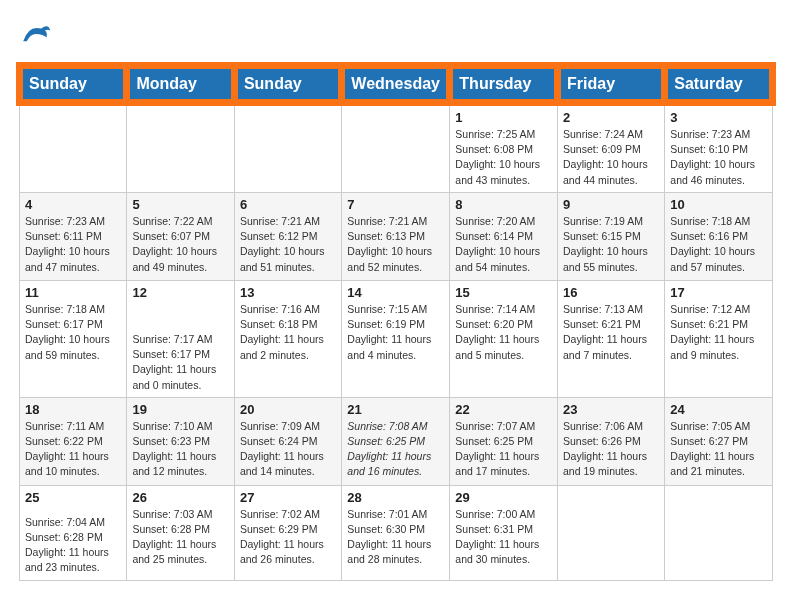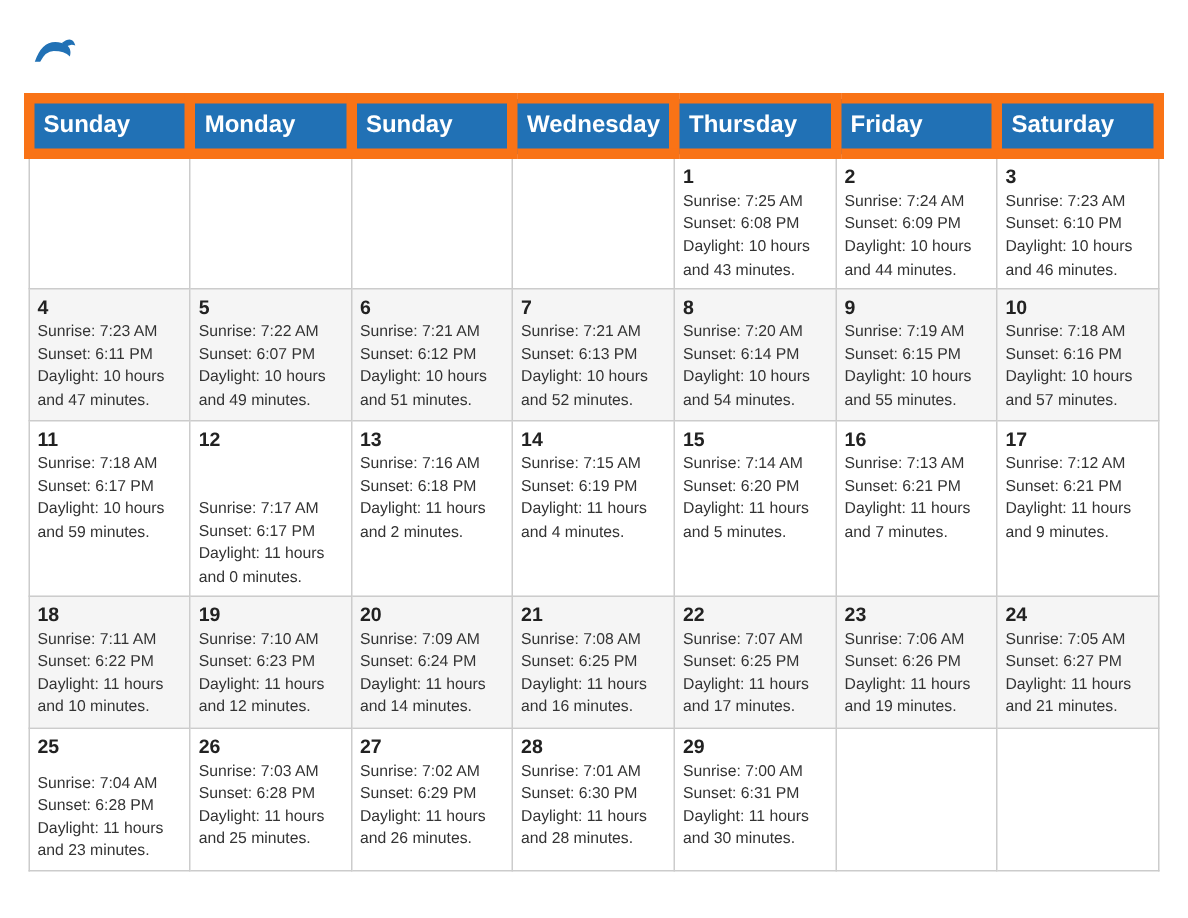--- a/index.html
+++ b/index.html
@@ -273,21 +273,21 @@
         </td>
         <td>
           <span class="day-num">20</span>
           <div class="day-info" style="white-space: pre-line;">Sunrise: 7:09 AM
 Sunset: 6:24 PM
 Daylight: 11 hours
 and 14 minutes.</div>
         </td>
         <td>
           <span class="day-num">21</span>
-          <div class="day-info" style="white-space: pre-line;">Sunrise: 7:08 AM
+          <div class="day-info" style="white-space: pre-line; font-style: italic;">Sunrise: 7:08 AM
 Sunset: 6:25 PM
 Daylight: 11 hours
 and 16 minutes.</div>
         </td>
         <td>
           <span class="day-num">22</span>
           <div class="day-info" style="white-space: pre-line;">Sunrise: 7:07 AM
 Sunset: 6:25 PM
 Daylight: 11 hours
 and 17 minutes.</div>

